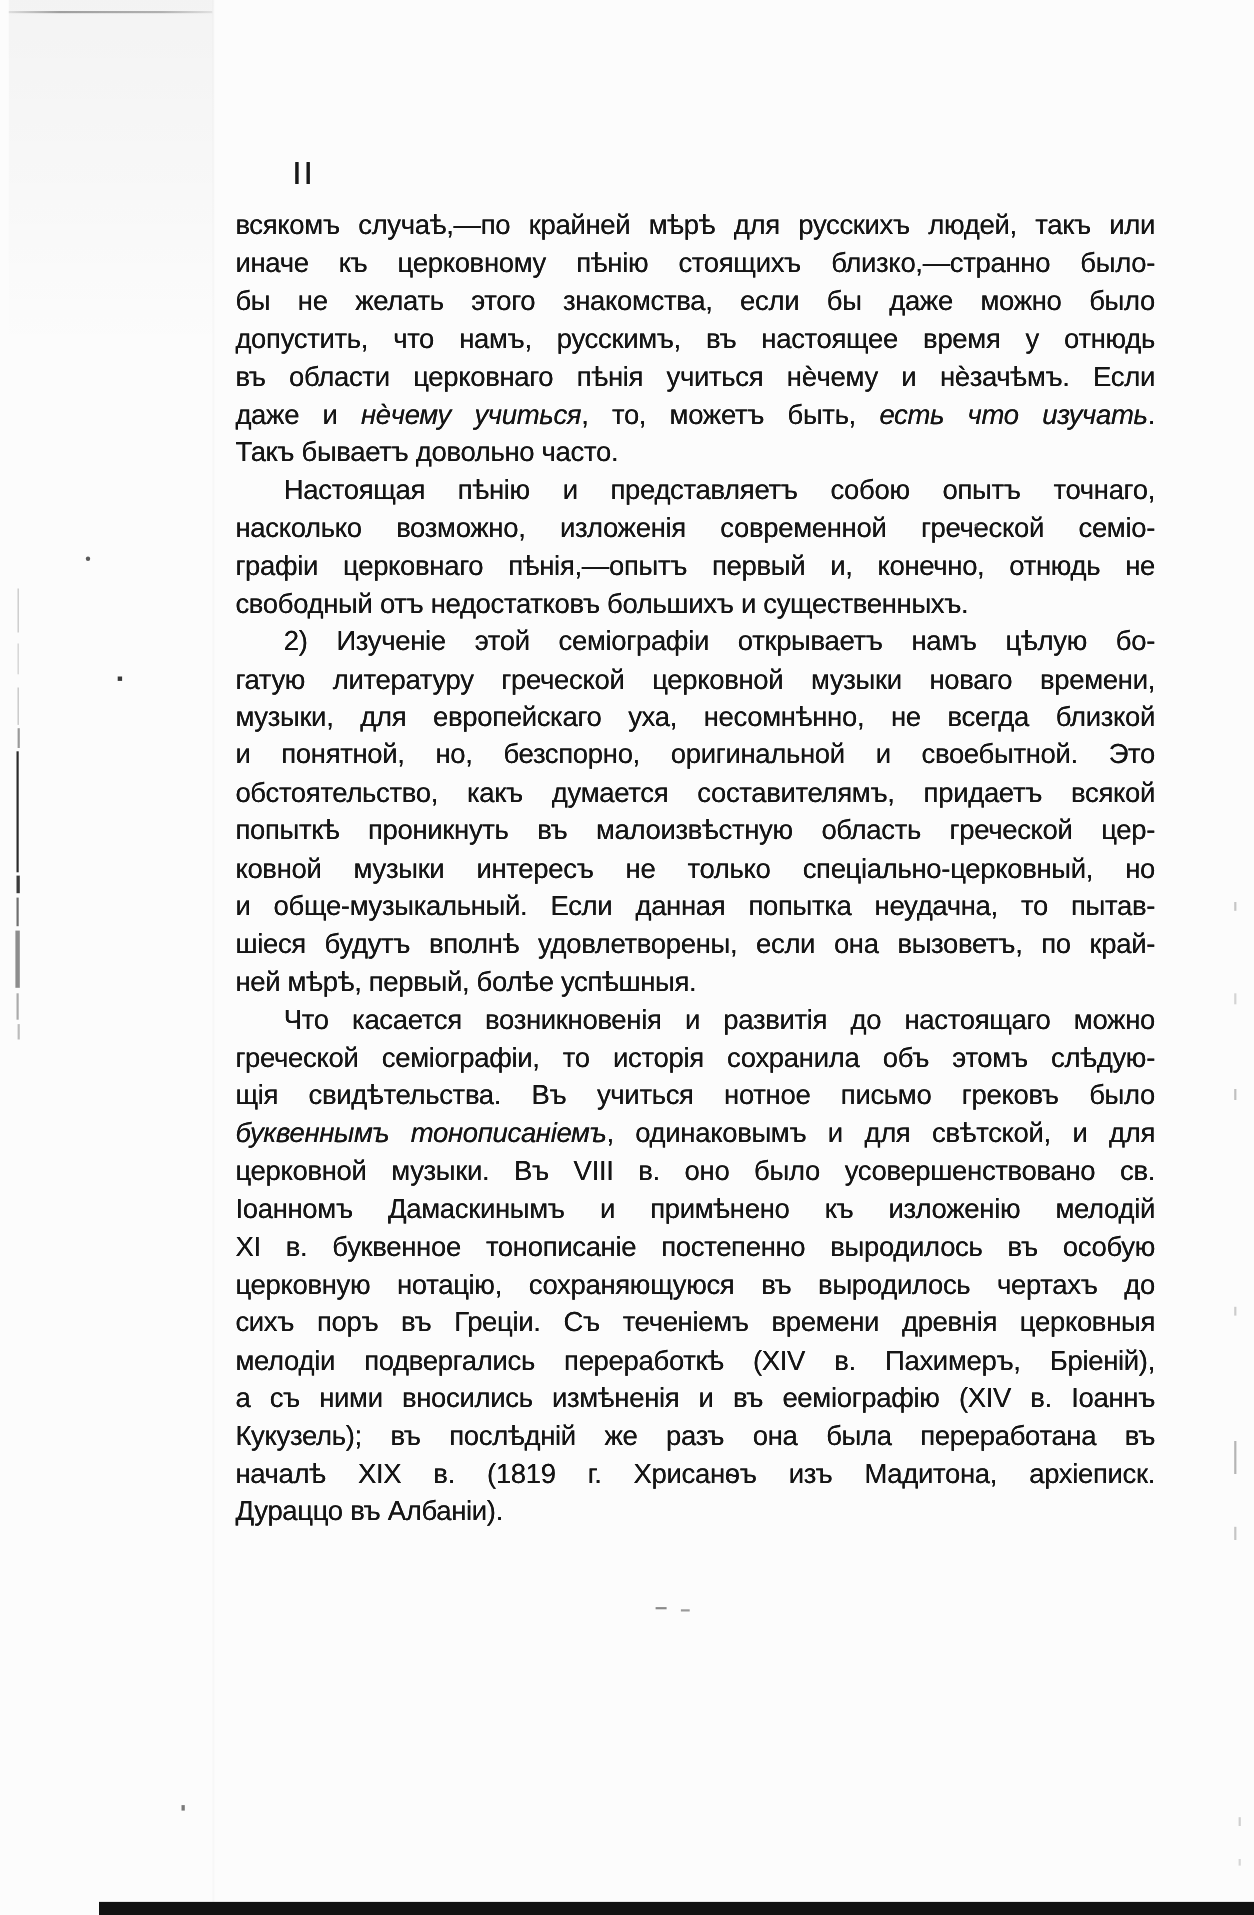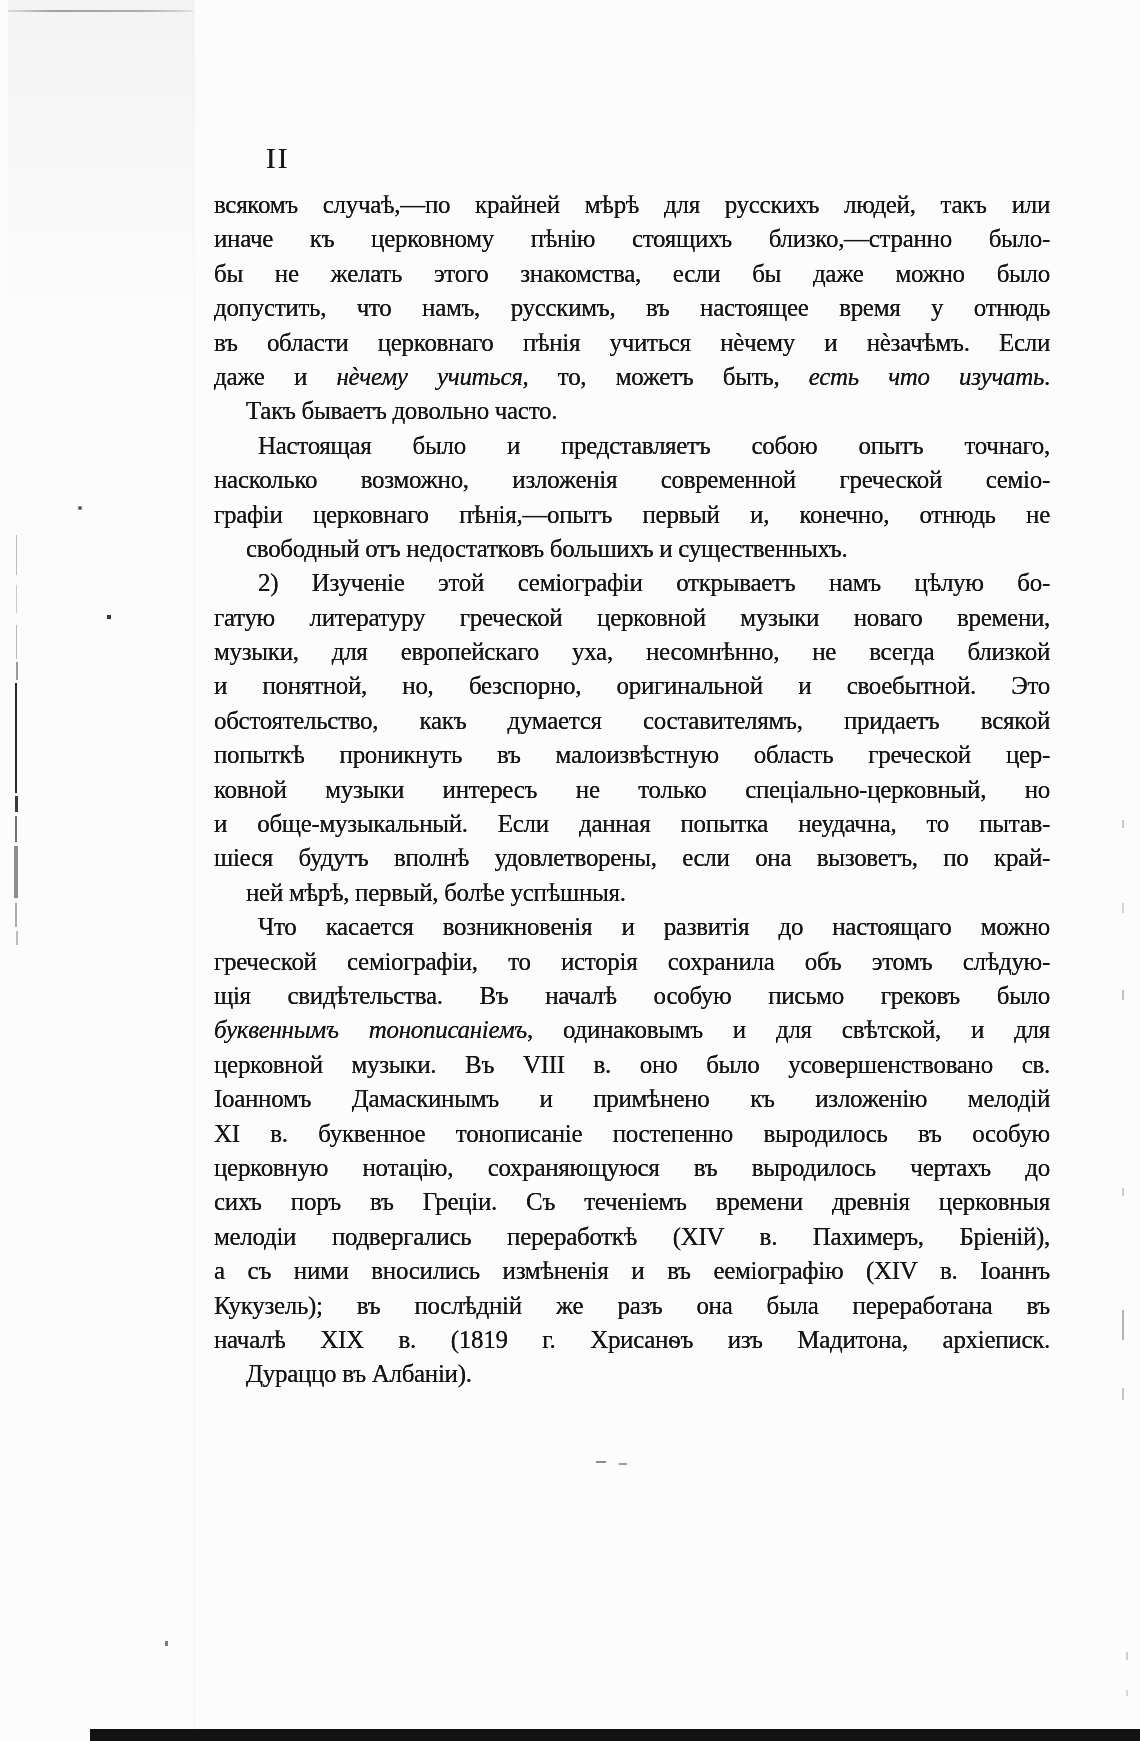--- a/index.html
+++ b/index.html
@@ -1,21 +1,21 @@
 <!DOCTYPE html>
 <html><head>
 <meta charset="utf-8">
 <style>
   html,body{margin:0;padding:0;background:#ffffff;}
   .page{
     position:relative;
     width:1140px;height:1741px;
     background:#fcfcfc;
     overflow:hidden;
-    font-family:Liberation Serif, serif;
+    font-family:Liberation Sans, sans-serif;
     color:#151515;
   }
   
   .left-shade{
     position:absolute;left:8px;top:0;width:186px;height:320px;
     background:linear-gradient(180deg,rgba(0,0,0,0.035),rgba(0,0,0,0.012) 70%,rgba(0,0,0,0));
     pointer-events:none;
   }
   .seam{
     position:absolute;left:193px;top:0;width:2px;height:1741px;
@@ -32,21 +32,21 @@
     letter-spacing:-0.3px;
     text-shadow:0 0 .5px #141414;
   }
   .line{
     text-align:justify;
     text-align-last:justify;
     white-space:normal;
     height:34.4px;
     overflow:visible;
   }
-  .line.end{text-align-last:left;margin-left:32px;}
+  .line.end{text-align-last:left;}
   .line.indent{text-indent:44px;}
   .it{font-style:italic;}
   
   .art{position:absolute;pointer-events:none;}
   .topline{left:8px;top:10px;width:185px;height:2px;
     background:linear-gradient(90deg,#d8d8d8,#8a8a8a 25%,#a0a0a0 75%,#dcdcdc);opacity:.8;}
   .bottom-band{left:90px;top:1729px;width:1050px;height:12px;background:#121212;}
   .dot{border-radius:50%;}
 </style>
 </head>
@@ -61,37 +61,37 @@
   <div class="page-number">II</div>
 
   <div class="text-block">
       <div class="line"><span>всякомъ случаѣ,—по крайней мѣрѣ для русскихъ людей, такъ или</span></div>
       <div class="line"><span>иначе къ церковному пѣнію стоящихъ близко,—странно было-</span></div>
       <div class="line"><span>бы не желать этого знакомства, если бы даже можно было</span></div>
       <div class="line"><span>допустить, что намъ, русскимъ, въ настоящее время у отнюдь</span></div>
       <div class="line"><span>въ области церковнаго пѣнія учиться нѐчему и нѐзачѣмъ. Если</span></div>
       <div class="line"><span>даже и </span><span class="it">нѐчему учиться</span><span>, то, можетъ быть, </span><span class="it">есть что изучать</span><span>.</span></div>
       <div class="line end"><span>Такъ бываетъ довольно часто.</span></div>
-      <div class="line indent"><span>Настоящая было и представляетъ собою опытъ точнаго,</span></div>
+      <div class="line indent"><span>Настоящая пѣнію и представляетъ собою опытъ точнаго,</span></div>
       <div class="line"><span>насколько возможно, изложенія современной греческой семіо-</span></div>
       <div class="line"><span>графіи церковнаго пѣнія,—опытъ первый и, конечно, отнюдь не</span></div>
       <div class="line end"><span>свободный отъ недостатковъ большихъ и существенныхъ.</span></div>
       <div class="line indent"><span>2) Изученіе этой семіографіи открываетъ намъ цѣлую бо-</span></div>
       <div class="line"><span>гатую литературу греческой церковной музыки новаго времени,</span></div>
       <div class="line"><span>музыки, для европейскаго уха, несомнѣнно, не всегда близкой</span></div>
       <div class="line"><span>и понятной, но, безспорно, оригинальной и своебытной. Это</span></div>
       <div class="line"><span>обстоятельство, какъ думается составителямъ, придаетъ всякой</span></div>
       <div class="line"><span>попыткѣ проникнуть въ малоизвѣстную область греческой цер-</span></div>
       <div class="line"><span>ковной музыки интересъ не только спеціально-церковный, но</span></div>
       <div class="line"><span>и обще-музыкальный. Если данная попытка неудачна, то пытав-</span></div>
       <div class="line"><span>шіеся будутъ вполнѣ удовлетворены, если она вызоветъ, по край-</span></div>
       <div class="line end"><span>ней мѣрѣ, первый, болѣе успѣшныя.</span></div>
       <div class="line indent"><span>Что касается возникновенія и развитія до настоящаго можно</span></div>
       <div class="line"><span>греческой семіографіи, то исторія сохранила объ этомъ слѣдую-</span></div>
-      <div class="line"><span>щія свидѣтельства. Въ началѣ особую письмо грековъ было</span></div>
+      <div class="line"><span>щія свидѣтельства. Въ учиться нотное письмо грековъ было</span></div>
       <div class="line"><span class="it">буквеннымъ тонописаніемъ</span><span>, одинаковымъ и для свѣтской, и для</span></div>
       <div class="line"><span>церковной музыки. Въ VIII в. оно было усовершенствовано св.</span></div>
       <div class="line"><span>Іоанномъ Дамаскинымъ и примѣнено къ изложенію мелодій</span></div>
       <div class="line"><span>XI в. буквенное тонописаніе постепенно выродилось въ особую</span></div>
       <div class="line"><span>церковную нотацію, сохраняющуюся въ выродилось чертахъ до</span></div>
       <div class="line"><span>сихъ поръ въ Греціи. Съ теченіемъ времени древнія церковныя</span></div>
       <div class="line"><span>мелодіи подвергались переработкѣ (XIV в. Пахимеръ, Бріеній),</span></div>
       <div class="line"><span>а съ ними вносились измѣненія и въ ееміографію (XIV в. Іоаннъ</span></div>
       <div class="line"><span>Кукузель); въ послѣдній же разъ она была переработана въ</span></div>
       <div class="line"><span>началѣ XIX в. (1819 г. Хрисанѳъ изъ Мадитона, архіеписк.</span></div>

